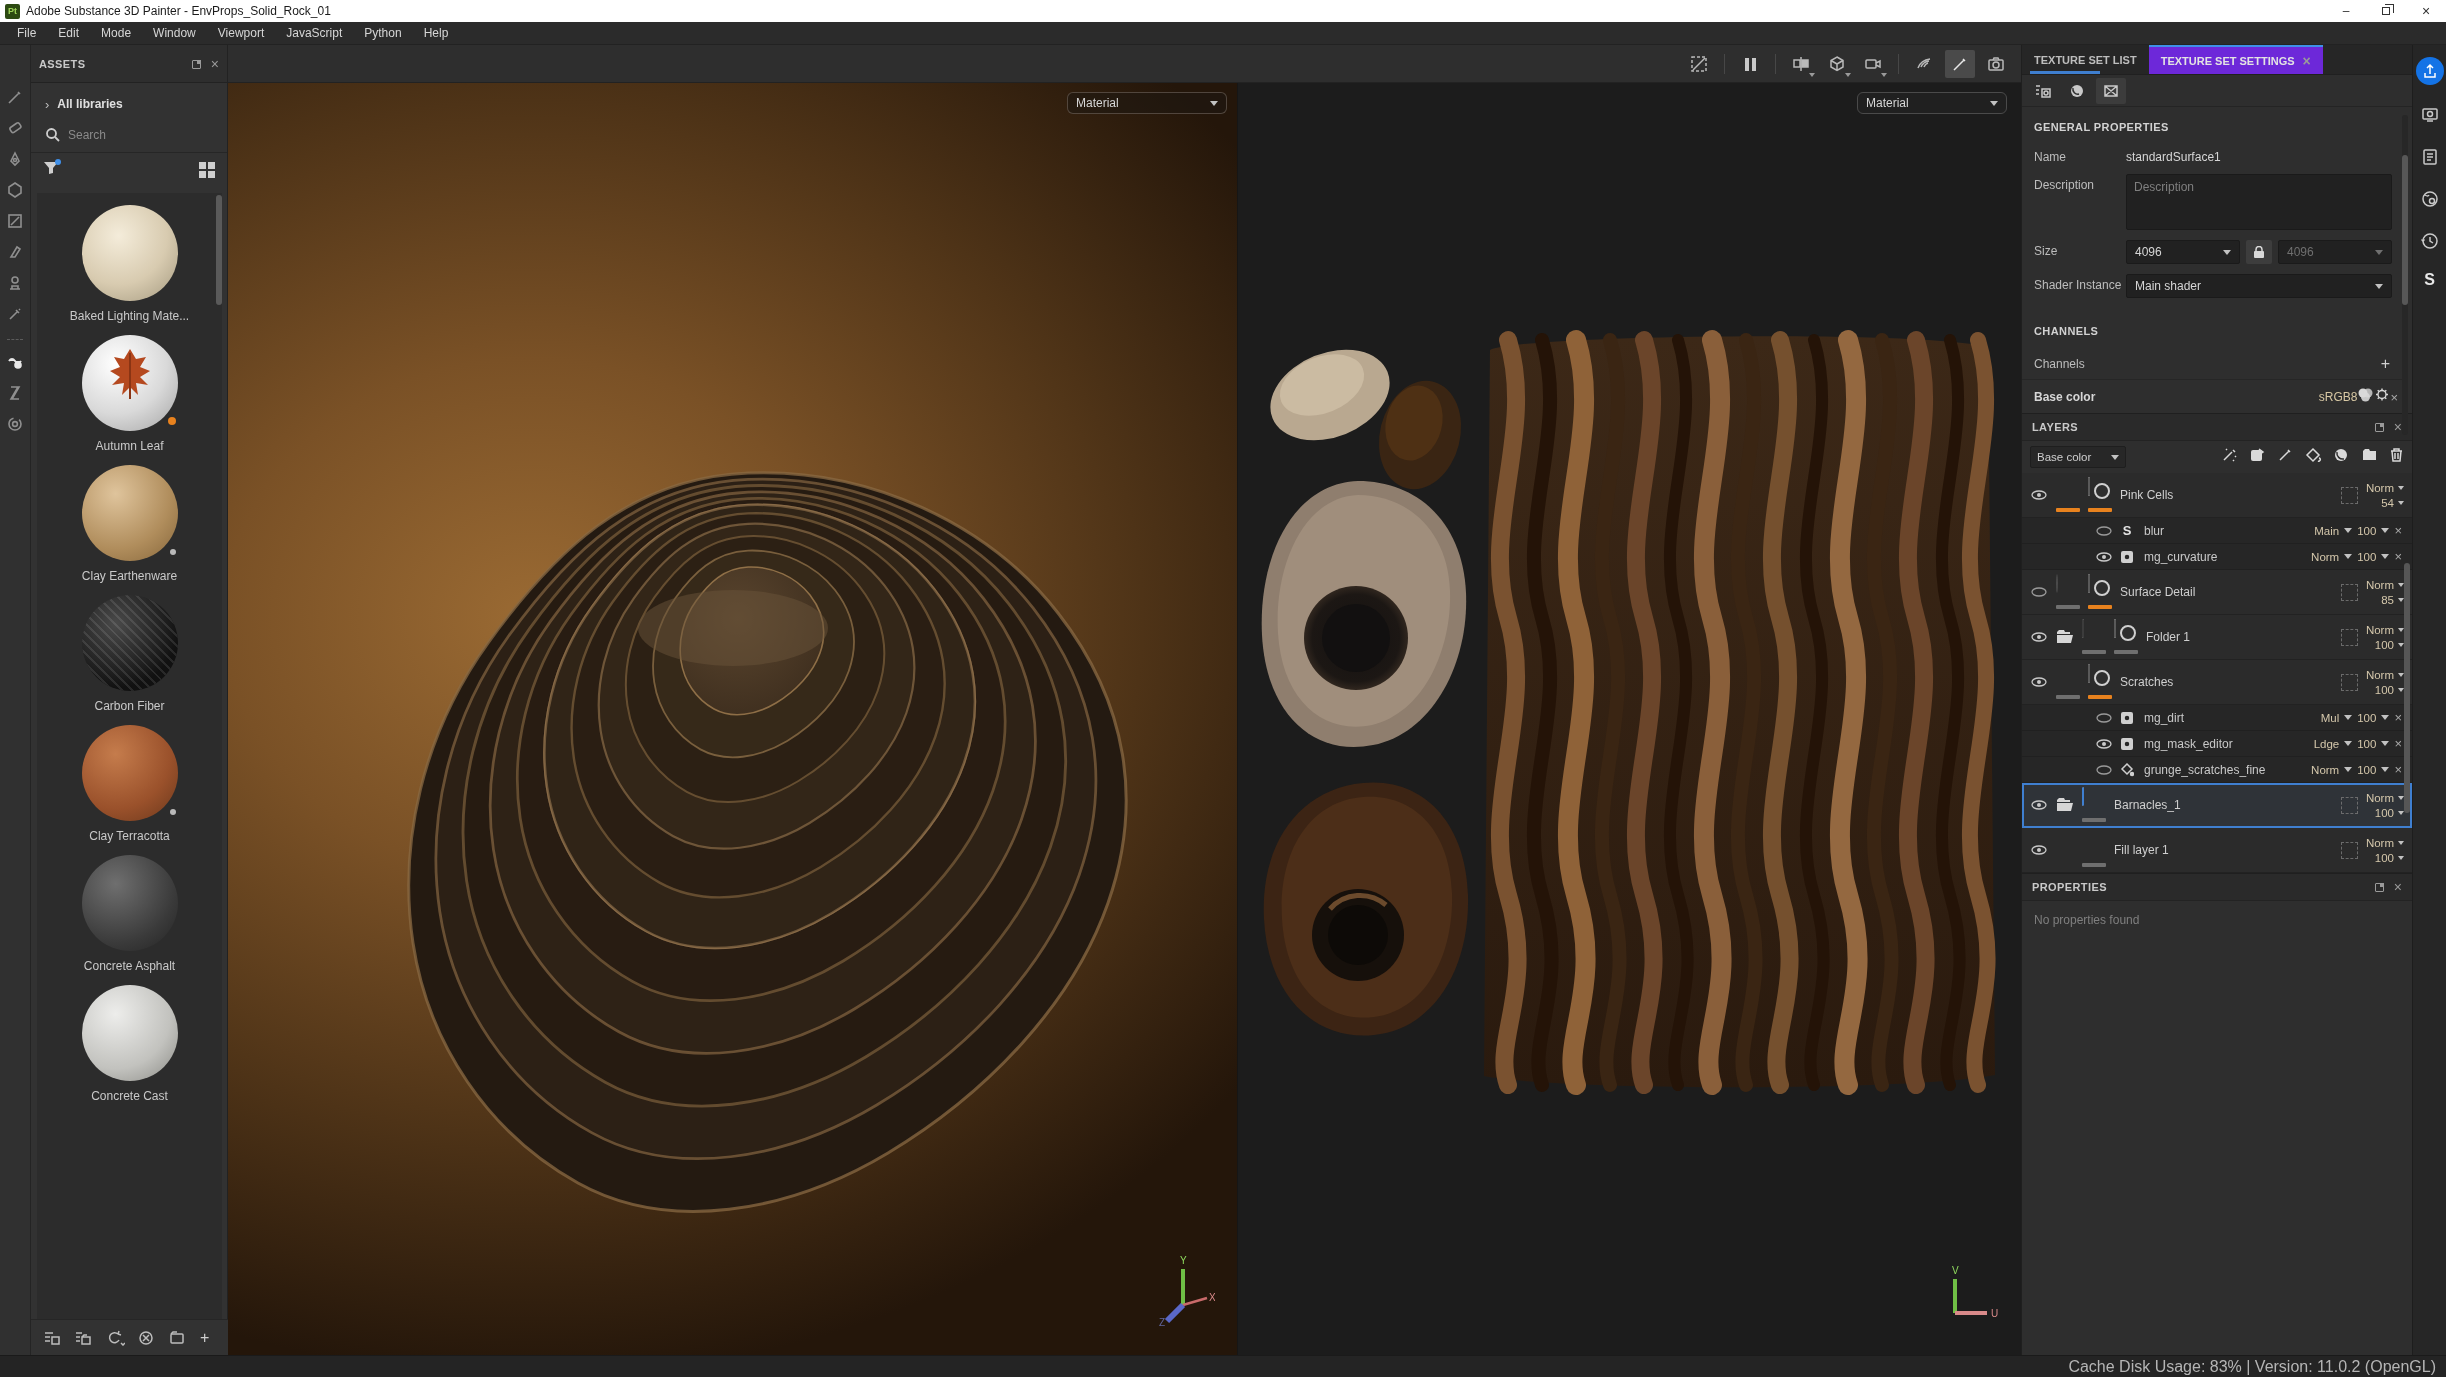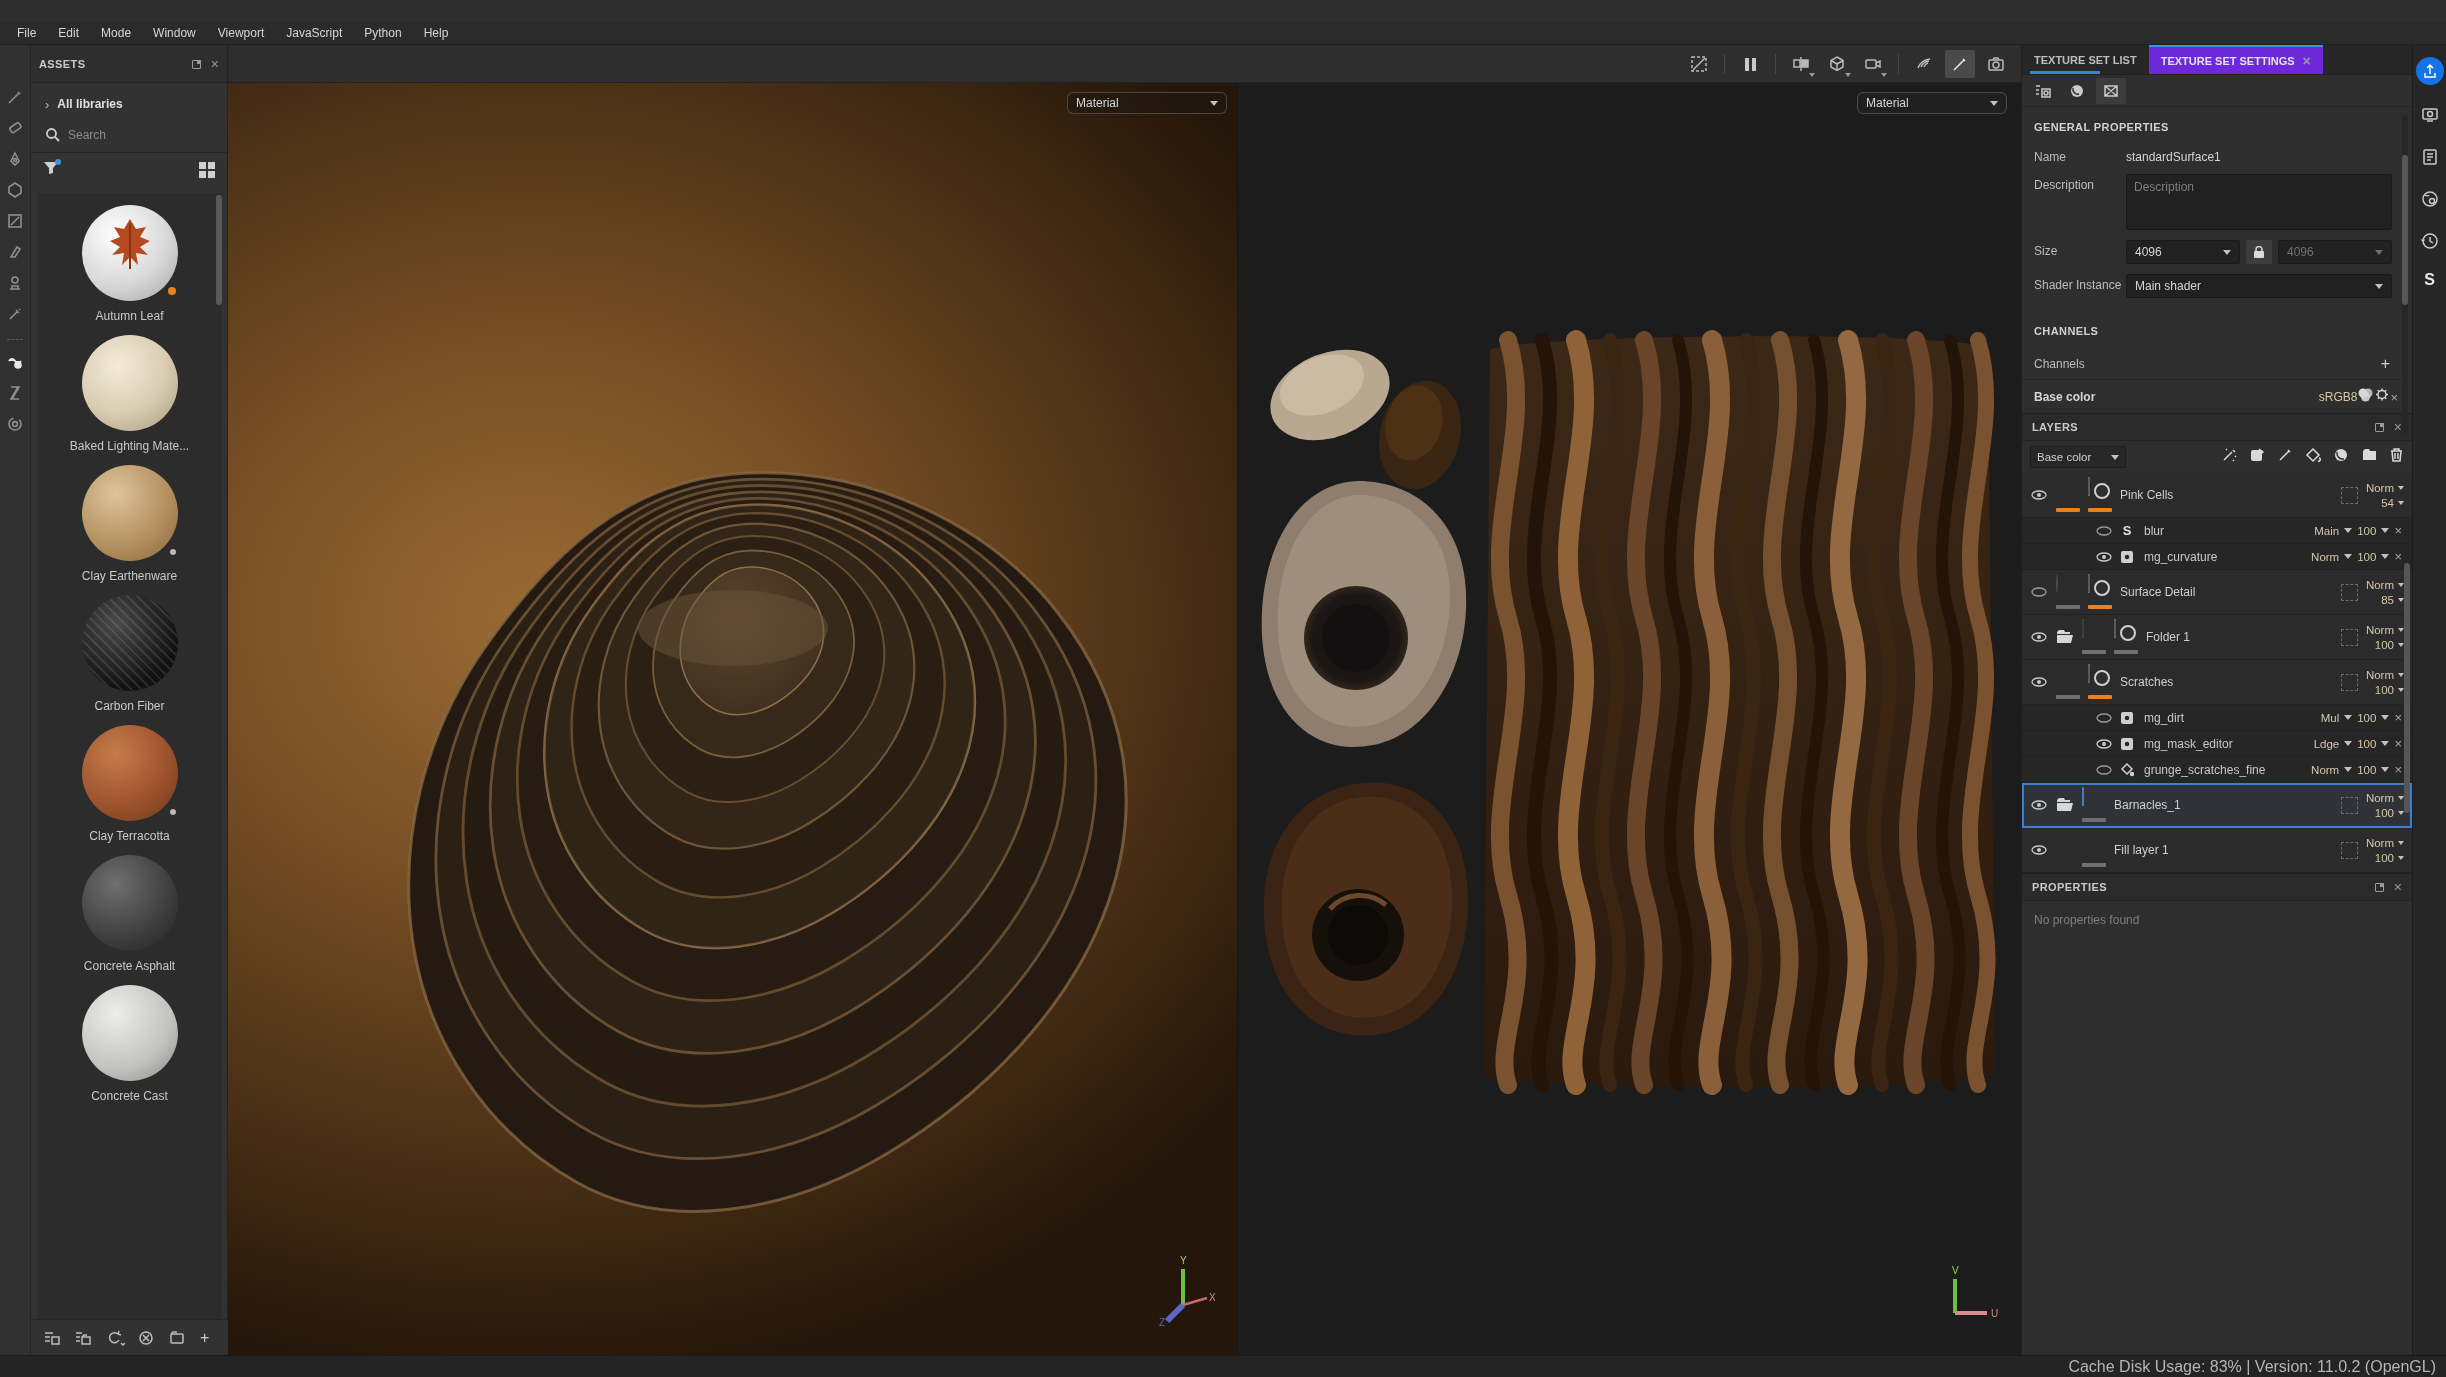--- a/index.html
+++ b/index.html
@@ -192,20 +192,31 @@
   .rs-ic svg { stroke:#c9c9c9; fill:none; stroke-width:1.5; }
   .rs-export { width:28px; height:28px; border-radius:50%; background:#1473e6; }
   .rs-export svg { stroke:#fff; }
   .rs-s { color:#e8e8e8; font-size:16px; font-weight:bold; }
 </style>
 </head>
 <body>
 
 <div id="app">
 
+  <div class="titlebar">
+    <div class="tb-logo">Pt</div>
+    <div class="tb-title">Adobe Substance 3D Painter - EnvProps_Solid_Rock_01</div>
+    <div class="win-controls">
+      <div class="win-btn win-min"></div>
+      <div class="win-btn restore">
+          <i></i>
+        </div>
+      <div class="win-btn win-close"></div>
+    </div>
+  </div>
 
   <div class="menubar">
     <span class="menu-item">File</span>
     <span class="menu-item">Edit</span>
     <span class="menu-item">Mode</span>
     <span class="menu-item">Window</span>
     <span class="menu-item">Viewport</span>
     <span class="menu-item">JavaScript</span>
     <span class="menu-item">Python</span>
     <span class="menu-item">Help</span>
@@ -363,33 +374,33 @@
           <i></i>
           <i></i>
           <i></i>
           <i></i>
         </span>
     </div>
     <div class="asset-list">
       <div class="asset-scrollbar"></div>
 
       <div class="asset-item">
+        <div class="sphere th-baked"></div>
+        <span class="asset-label">Baked Lighting Mate...</span>
+      </div>
+
+      <div class="asset-item">
         <div class="sphere th-autumn">
           <svg width="52" height="64" viewBox="0 0 26 32">
               <path d="M13 1 L16 6 L21 5 L18 10 L23 12 L18 15 L22 19 L16 18 L17 24 L13 20 L9 24 L10 18 L4 19 L8 15 L3 12 L8 10 L5 5 L10 6 Z" fill="#b5491f"></path>
               <path d="M13 3 V26" stroke="#8a3414" stroke-width="1" fill="none"></path>
             </svg>
           <span class="badge"></span>
         </div>
         <span class="asset-label">Autumn Leaf</span>
-      </div>
-
-      <div class="asset-item">
-        <div class="sphere th-baked"></div>
-        <span class="asset-label">Baked Lighting Mate...</span>
       </div>
 
       <div class="asset-item">
         <div class="sphere th-earthen">
             <span class="badge gray"></span>
           </div>
         <span class="asset-label">Clay Earthenware</span>
       </div>
 
       <div class="asset-item">

